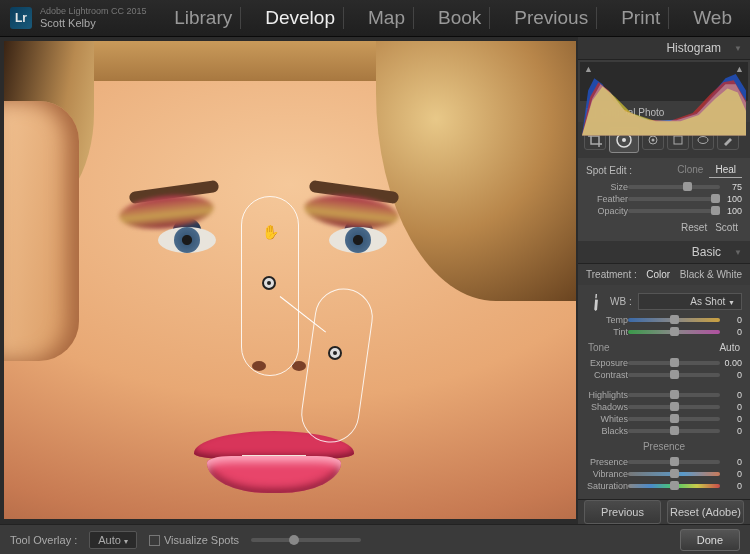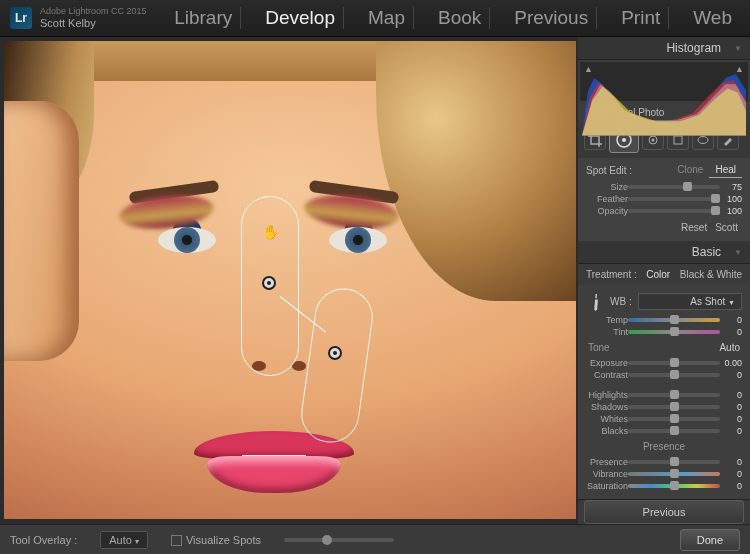--- a/index.html
+++ b/index.html
@@ -55,21 +55,21 @@
 .spot { position:absolute; border:1.5px solid rgba(255,255,255,0.85); border-radius:30px; }
 .spot.src { left:237px; top:155px; width:58px; height:180px; }
 .spot.dst { left:304px; top:247px; width:58px; height:155px; transform:rotate(8deg);}
 .pin { position:absolute; width:14px; height:14px; border:2px solid #222; border-radius:50%; background:#ddd; display:flex; align-items:center; justify-content:center;}
 .pin::after{content:"";width:4px;height:4px;background:#222;border-radius:50%;}
 .pin.p1{left:258px; top:235px;} .pin.p2{left:324px; top:305px;}
 .cursor-hand{position:absolute; left:258px; top:183px; width:16px; height:16px; color:#fff; font-size:14px;}
 .linkline{position:absolute; left:276px; top:255px; width:58px; height:1px; background:#fff; transform:rotate(38deg); transform-origin:left;}
 
 
-.bottombar{position:absolute; left:0; right:0; bottom:0; height:30px; background:#3a3a3a; border-top:1px solid #222; display:flex; align-items:center; padding:0 10px; gap:23px; font-size:11px; color:#aaa;}
+.bottombar{position:absolute; left:0; right:0; bottom:0; height:30px; background:#3a3a3a; border-top:1px solid #222; display:flex; align-items:center; padding:0 10px; gap:12px; font-size:11px; color:#aaa;}
 .bottombar .sel{background:#2a2a2a; border:1px solid #555; padding:2px 8px; border-radius:2px;}
 .bottombar .chk{width:11px;height:11px;border:1px solid #777; display:inline-block; margin-right:4px; vertical-align:-2px;}
 .bottombar .miniSlider{width:110px;height:4px;background:#555;border-radius:2px;position:relative;}
 .bottombar .miniSlider::after{content:"";position:absolute;left:35%;top:-3px;width:10px;height:10px;background:#888;border-radius:50%;}
 .bottombar .done{margin-left:auto;background:linear-gradient(#555,#3a3a3a);border:1px solid #666;padding:4px 16px;border-radius:3px;color:#ddd;}
 
 
 .rpanel { width:172px; background:#3c3c3c; display:flex; flex-direction:column; font-size:10px; color:#bbb; }
 .section-hdr{display:flex;justify-content:flex-end;align-items:center;padding:4px 8px;background:#343434;border-bottom:1px solid #222;font-size:12px;color:#ccc;gap:13px;}
 .tri{font-size:8px;color:#666;}
@@ -356,20 +356,21 @@
           <span class="lbl">Saturation</span>
           <div class="slider grad-sat">
             <div class="thumb" style="left:calc(50% - 4px)"></div>
           </div>
           <span class="val">0</span>
         </div>
     </div>
 
     <div class="footer">
       <div class="fbtn">Previous</div>
+      <div class="fbtn">Reset (Adobe)</div>
     </div>
   </div>
 </div>
 
 <div class="bottombar">
   <span>Tool Overlay :</span>
   <span class="sel"><span>Auto</span> <span style="font-size:8px">▾</span></span>
   <span><span class="chk"></span><span>Visualize Spots</span></span>
   <div class="miniSlider"></div>
   <div class="done">Done</div>

